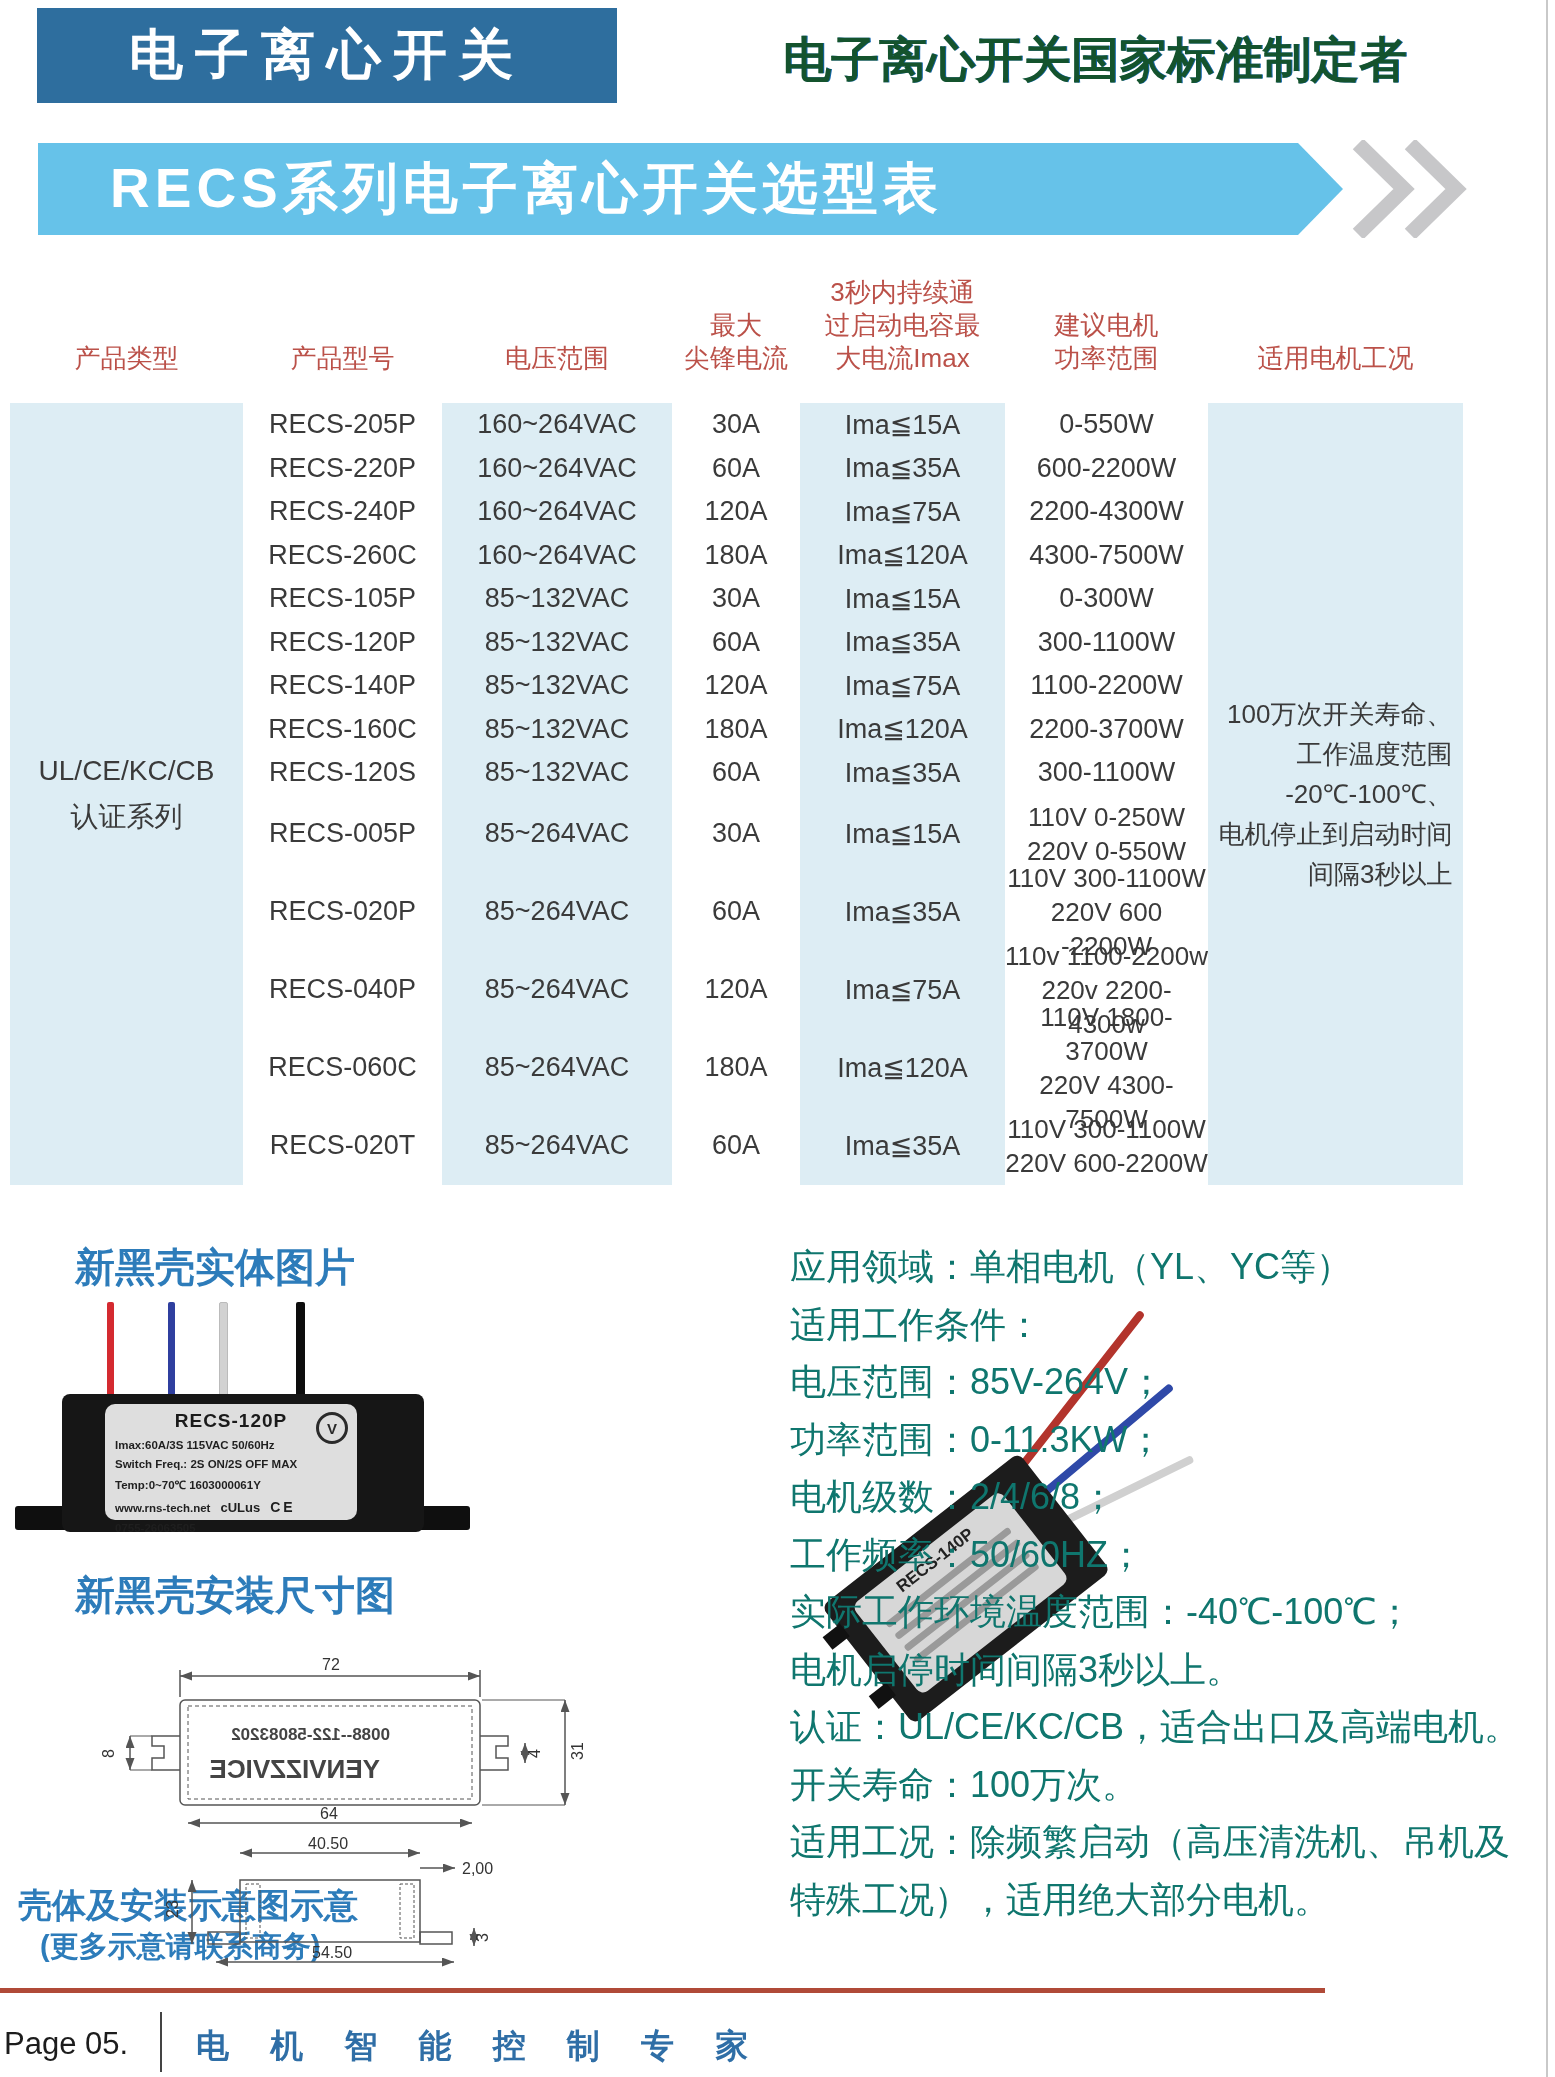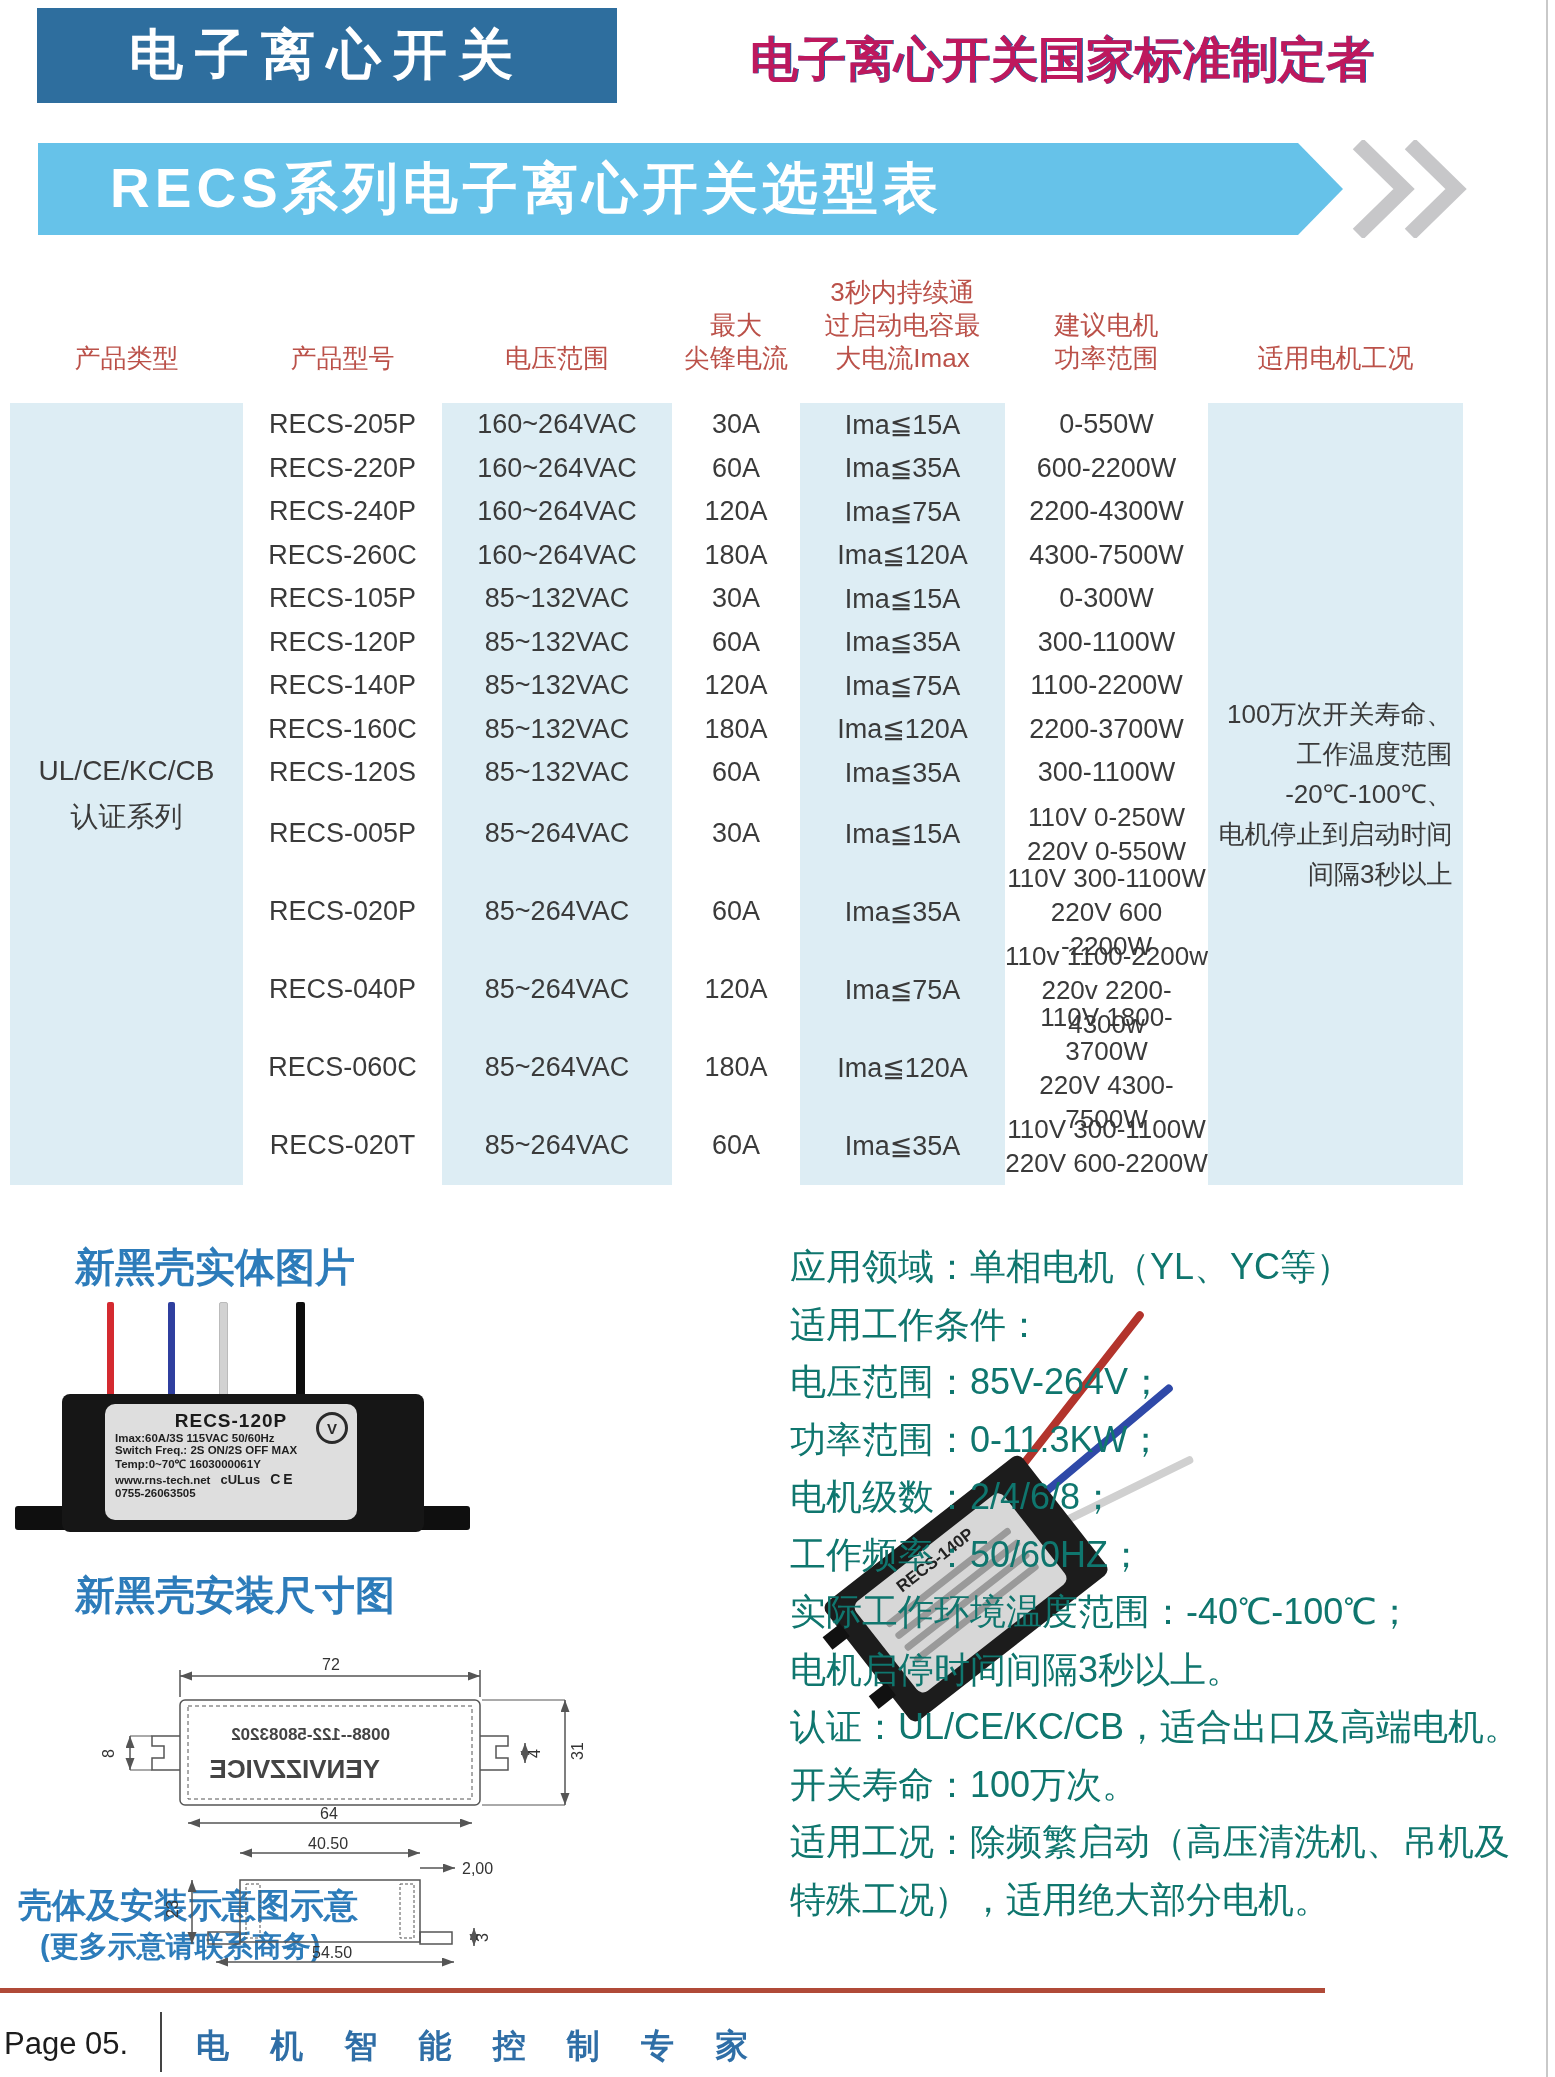--- a/index.html
+++ b/index.html
@@ -4,21 +4,21 @@
 <style>
   html,body{margin:0;padding:0;background:#fff;}
   #page{position:relative;width:1555px;height:2077px;background:#ffffff;overflow:hidden;
         font-family:"Liberation Sans",sans-serif;color:#3a3a3a;}
   .right-border{position:absolute;left:1546px;top:0;width:2px;height:2077px;background:#c9c9c9;}
 
   
   .badge{position:absolute;left:37px;top:8px;width:580px;height:95px;background:#2e6e9e;
          display:flex;align-items:center;justify-content:center;color:#fff;font-size:54px;
          font-weight:bold;letter-spacing:12px;}
-  .tagline{position:absolute;left:750px;top:28px;width:690px;color:#be185d;
+  .tagline{position:absolute;left:750px;top:28px;width:690px;text-align:center;color:#14532d;
            font-size:48px;font-weight:bold;text-shadow:1px 0 0 #1467ae;white-space:nowrap;}
 
   
   .banner{position:absolute;left:38px;top:143px;width:1305px;height:92px;background:#66c2e9;
           clip-path:polygon(0 0,calc(100% - 45px) 0,100% 50%,calc(100% - 45px) 100%,0 100%);
           display:flex;align-items:center;color:#fff;font-size:55px;font-weight:bold;
           letter-spacing:5px;padding-left:0;}
   .banner span{margin-left:72px;}
   .chevrons{position:absolute;left:1352px;top:140px;}
 
@@ -48,21 +48,21 @@
   .wire{position:absolute;top:0;width:7px;height:95px;border-radius:2px;}
   .wire.red{left:57px;background:#d42a30;}
   .wire.blue{left:118px;background:#2f3f9f;}
   .wire.gray{left:169px;background:#d2d2d2;border:1px solid #bbb;}
   .wire.blk{left:246px;width:9px;height:100px;background:#0d0d0d;}
   .dev1-body{position:absolute;left:12px;top:92px;width:362px;height:138px;background:#161616;border-radius:8px;}
   .dev1-flange{position:absolute;left:-35px;top:204px;width:455px;height:24px;background:#0f0f0f;border-radius:3px;}
   .dev1-label{position:absolute;left:55px;top:102px;width:252px;height:116px;background:#dedede;
               border-radius:10px;padding:6px 10px;box-sizing:border-box;}
   .lbl-title{font-size:19px;font-weight:bold;color:#1a1a1a;text-align:center;letter-spacing:1px;}
-  .lbl-line{font-size:11.5px;font-weight:bold;color:#1f1f1f;margin-top:0;white-space:nowrap;}
+  .lbl-line{font-size:11.5px;font-weight:bold;color:#1f1f1f;margin-top:7px;white-space:nowrap;}
   .lbl-logo{position:absolute;right:9px;top:8px;width:26px;height:26px;border:3px solid #2a2a2a;
             border-radius:50%;display:flex;align-items:center;justify-content:center;
             font-size:15px;font-weight:bold;color:#2a2a2a;}
   .ul-mark{margin-left:10px;font-size:13px;}
   .ce-mark{margin-left:10px;font-size:14px;letter-spacing:3px;}
 
   
   .dev2{position:absolute;left:835px;top:1390px;width:340px;height:370px;}
   .dev2-tilt{position:absolute;left:10px;top:85px;width:300px;height:220px;transform:rotate(-38deg);}
   .dev2-body{position:absolute;left:0;top:20px;width:250px;height:150px;background:#1c1c1c;border-radius:8px;}

